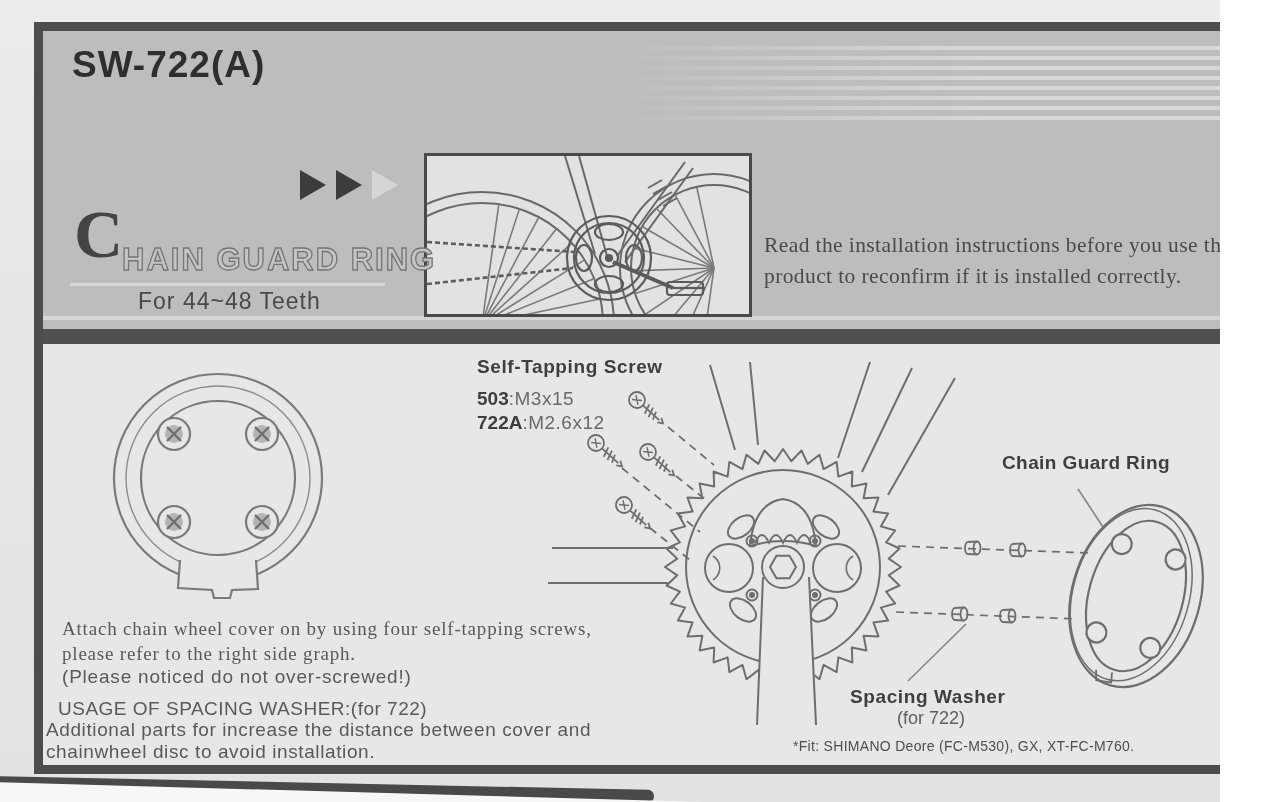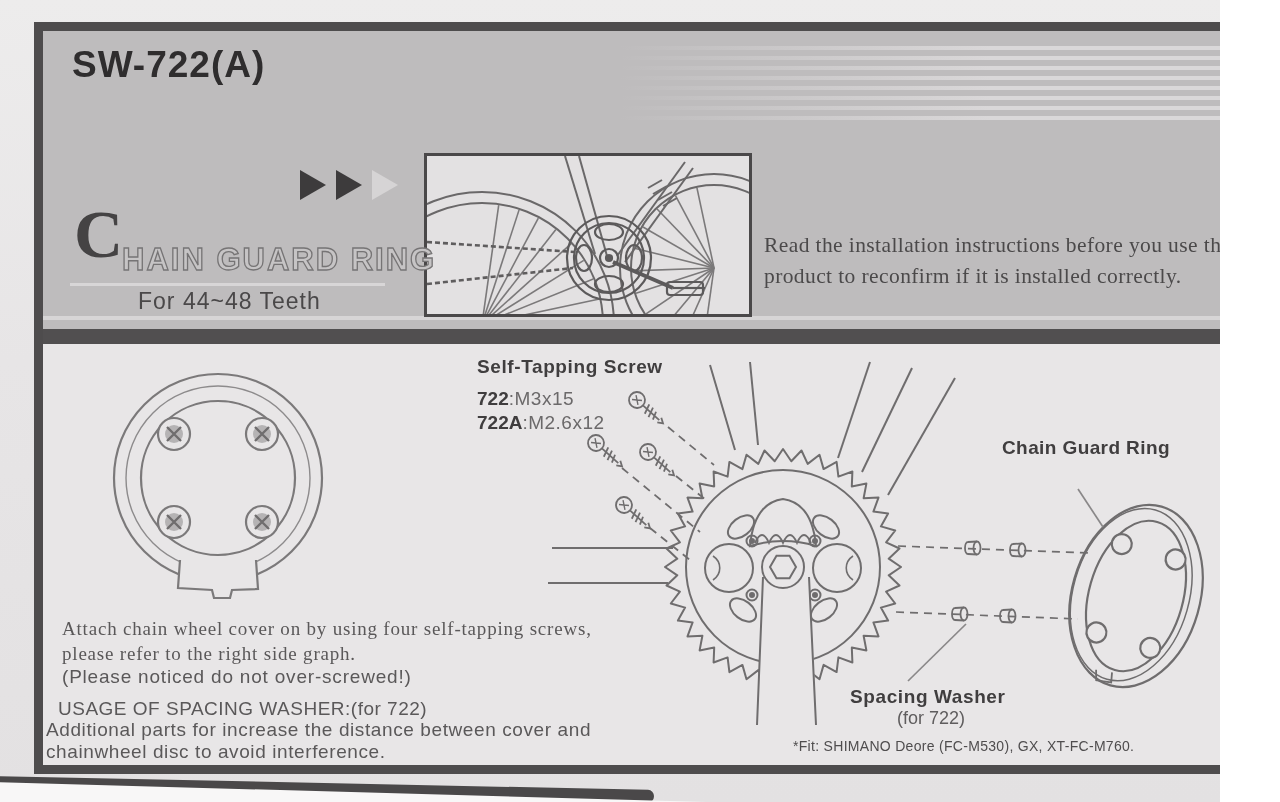--- a/index.html
+++ b/index.html
@@ -33,21 +33,21 @@
   .notice-text{position:absolute;left:764px;top:230px;width:480px;
     font-family:"Liberation Serif",serif;font-size:21.5px;line-height:1.45;
     color:#4b494a;letter-spacing:0.4px;z-index:7;}
   .lbl{position:absolute;color:#5a5859;z-index:7;}
   .lbl-bold{font-weight:bold;color:#403e3f;}
   .screw-title{left:477px;top:356px;font-size:19px;letter-spacing:0.6px;}
   .screw-spec1{left:477px;top:388px;font-size:19px;}
   .screw-spec2{left:477px;top:412px;font-size:19px;}
   .spec-model{font-weight:bold;color:#3f3d3e;}
   .spec-size{color:#6b696a;letter-spacing:0.5px;}
-  .ring-label{left:1002px;top:437px;font-size:19px;letter-spacing:0.4px;}
+  .ring-label{left:1002px;top:452px;font-size:19px;letter-spacing:0.4px;}
   .washer-label{left:850px;top:686px;font-size:19px;letter-spacing:0.6px;}
   .washer-note{left:852px;top:708px;font-size:18px;color:#5f5d5e;margin-left:45px;}
   .attach-body{left:62px;top:616px;width:565px;font-size:19px;line-height:1.32;letter-spacing:0.8px;font-family:Liberation Serif, serif;}
   .attach-note{left:62px;top:666px;width:565px;font-size:19px;letter-spacing:0.8px;}
   .usage-title{left:58px;top:698px;font-size:19px;letter-spacing:0.5px;}
   .usage-body{left:46px;top:719px;width:578px;font-size:19px;line-height:1.18;letter-spacing:0.6px;}
   .fit-note{left:793px;top:738px;font-size:14px;color:#4f4d4e;letter-spacing:0.3px;}
   #art{position:absolute;left:0;top:0;z-index:5;pointer-events:none;}
   .edge-shadow{position:absolute;left:-6px;bottom:6px;width:660px;height:13px;background:#4a4849;
     transform:rotate(1.2deg);border-radius:6px;z-index:8;}
@@ -280,27 +280,27 @@
       <path d="M1118,678 l3,10 l15,-2 l-2,-10" stroke-width="1.8"></path>
     </g>
 
     <g stroke="#8a8889" stroke-width="1.7">
       <path d="M1078,489 L1103,527"></path>
       <path d="M908,681 L966,624"></path>
     </g>
   </svg>
 
   <div class="lbl lbl-bold screw-title">Self-Tapping Screw</div>
-  <div class="lbl screw-spec1"><span class="spec-model">722</span><span class="spec-size">:M3x15</span></div>
+  <div class="lbl screw-spec1"><span class="spec-model">503</span><span class="spec-size">:M3x15</span></div>
   <div class="lbl screw-spec2"><span class="spec-model">722A</span><span class="spec-size">:M2.6x12</span></div>
   <div class="lbl lbl-bold ring-label">Chain Guard Ring</div>
   <div class="lbl lbl-bold washer-label">Spacing Washer</div>
   <div class="lbl washer-note">(for 722)</div>
 
   <div class="lbl attach-body">Attach chain wheel cover on by using four self-tapping screws, please refer to the right side graph.</div>
   <div class="lbl attach-note">(Please noticed do not over-screwed!)</div>
   <div class="lbl usage-title">USAGE OF SPACING WASHER:(for 722)</div>
-  <div class="lbl usage-body">Additional parts for increase the distance between cover and chainwheel disc to avoid interference.</div>
+  <div class="lbl usage-body">Additional parts for increase the distance between cover and chainwheel disc to avoid installation.</div>
   <div class="lbl fit-note">*Fit: SHIMANO Deore (FC-M530), GX, XT-FC-M760.</div>
 
   <div class="edge-shadow"></div>
   <div class="edge-white"></div>
 </div>
 
 </body></html>

